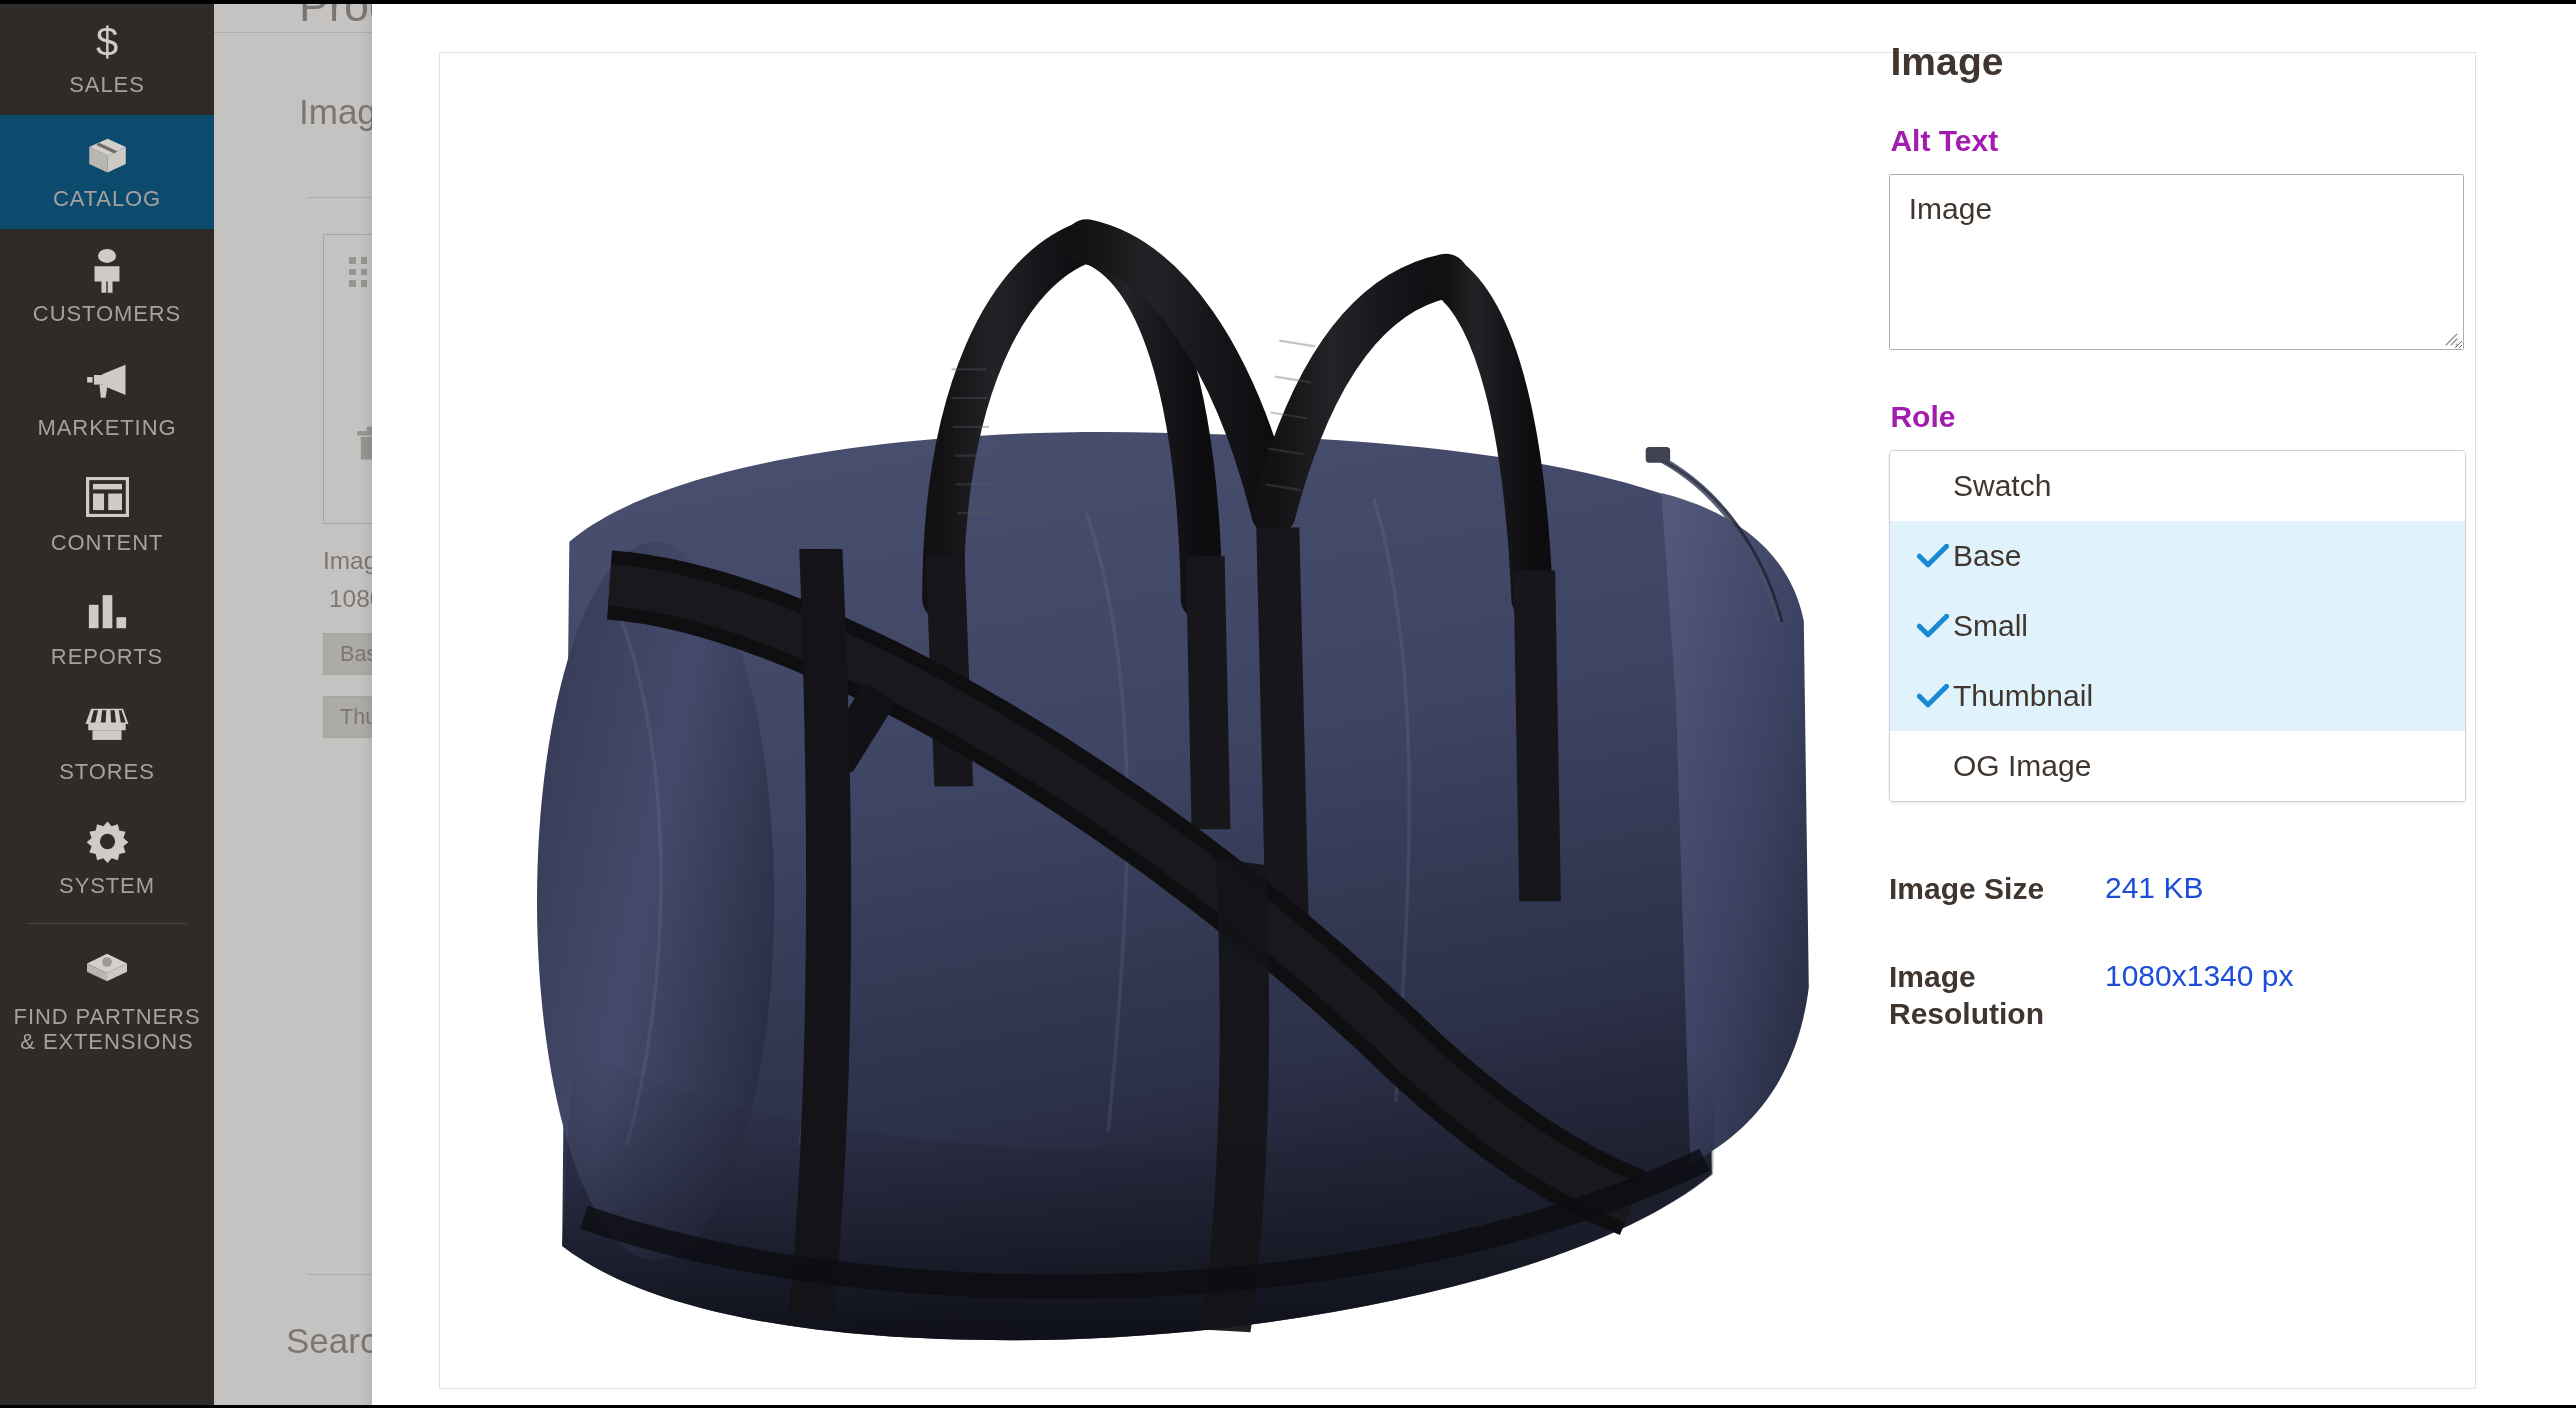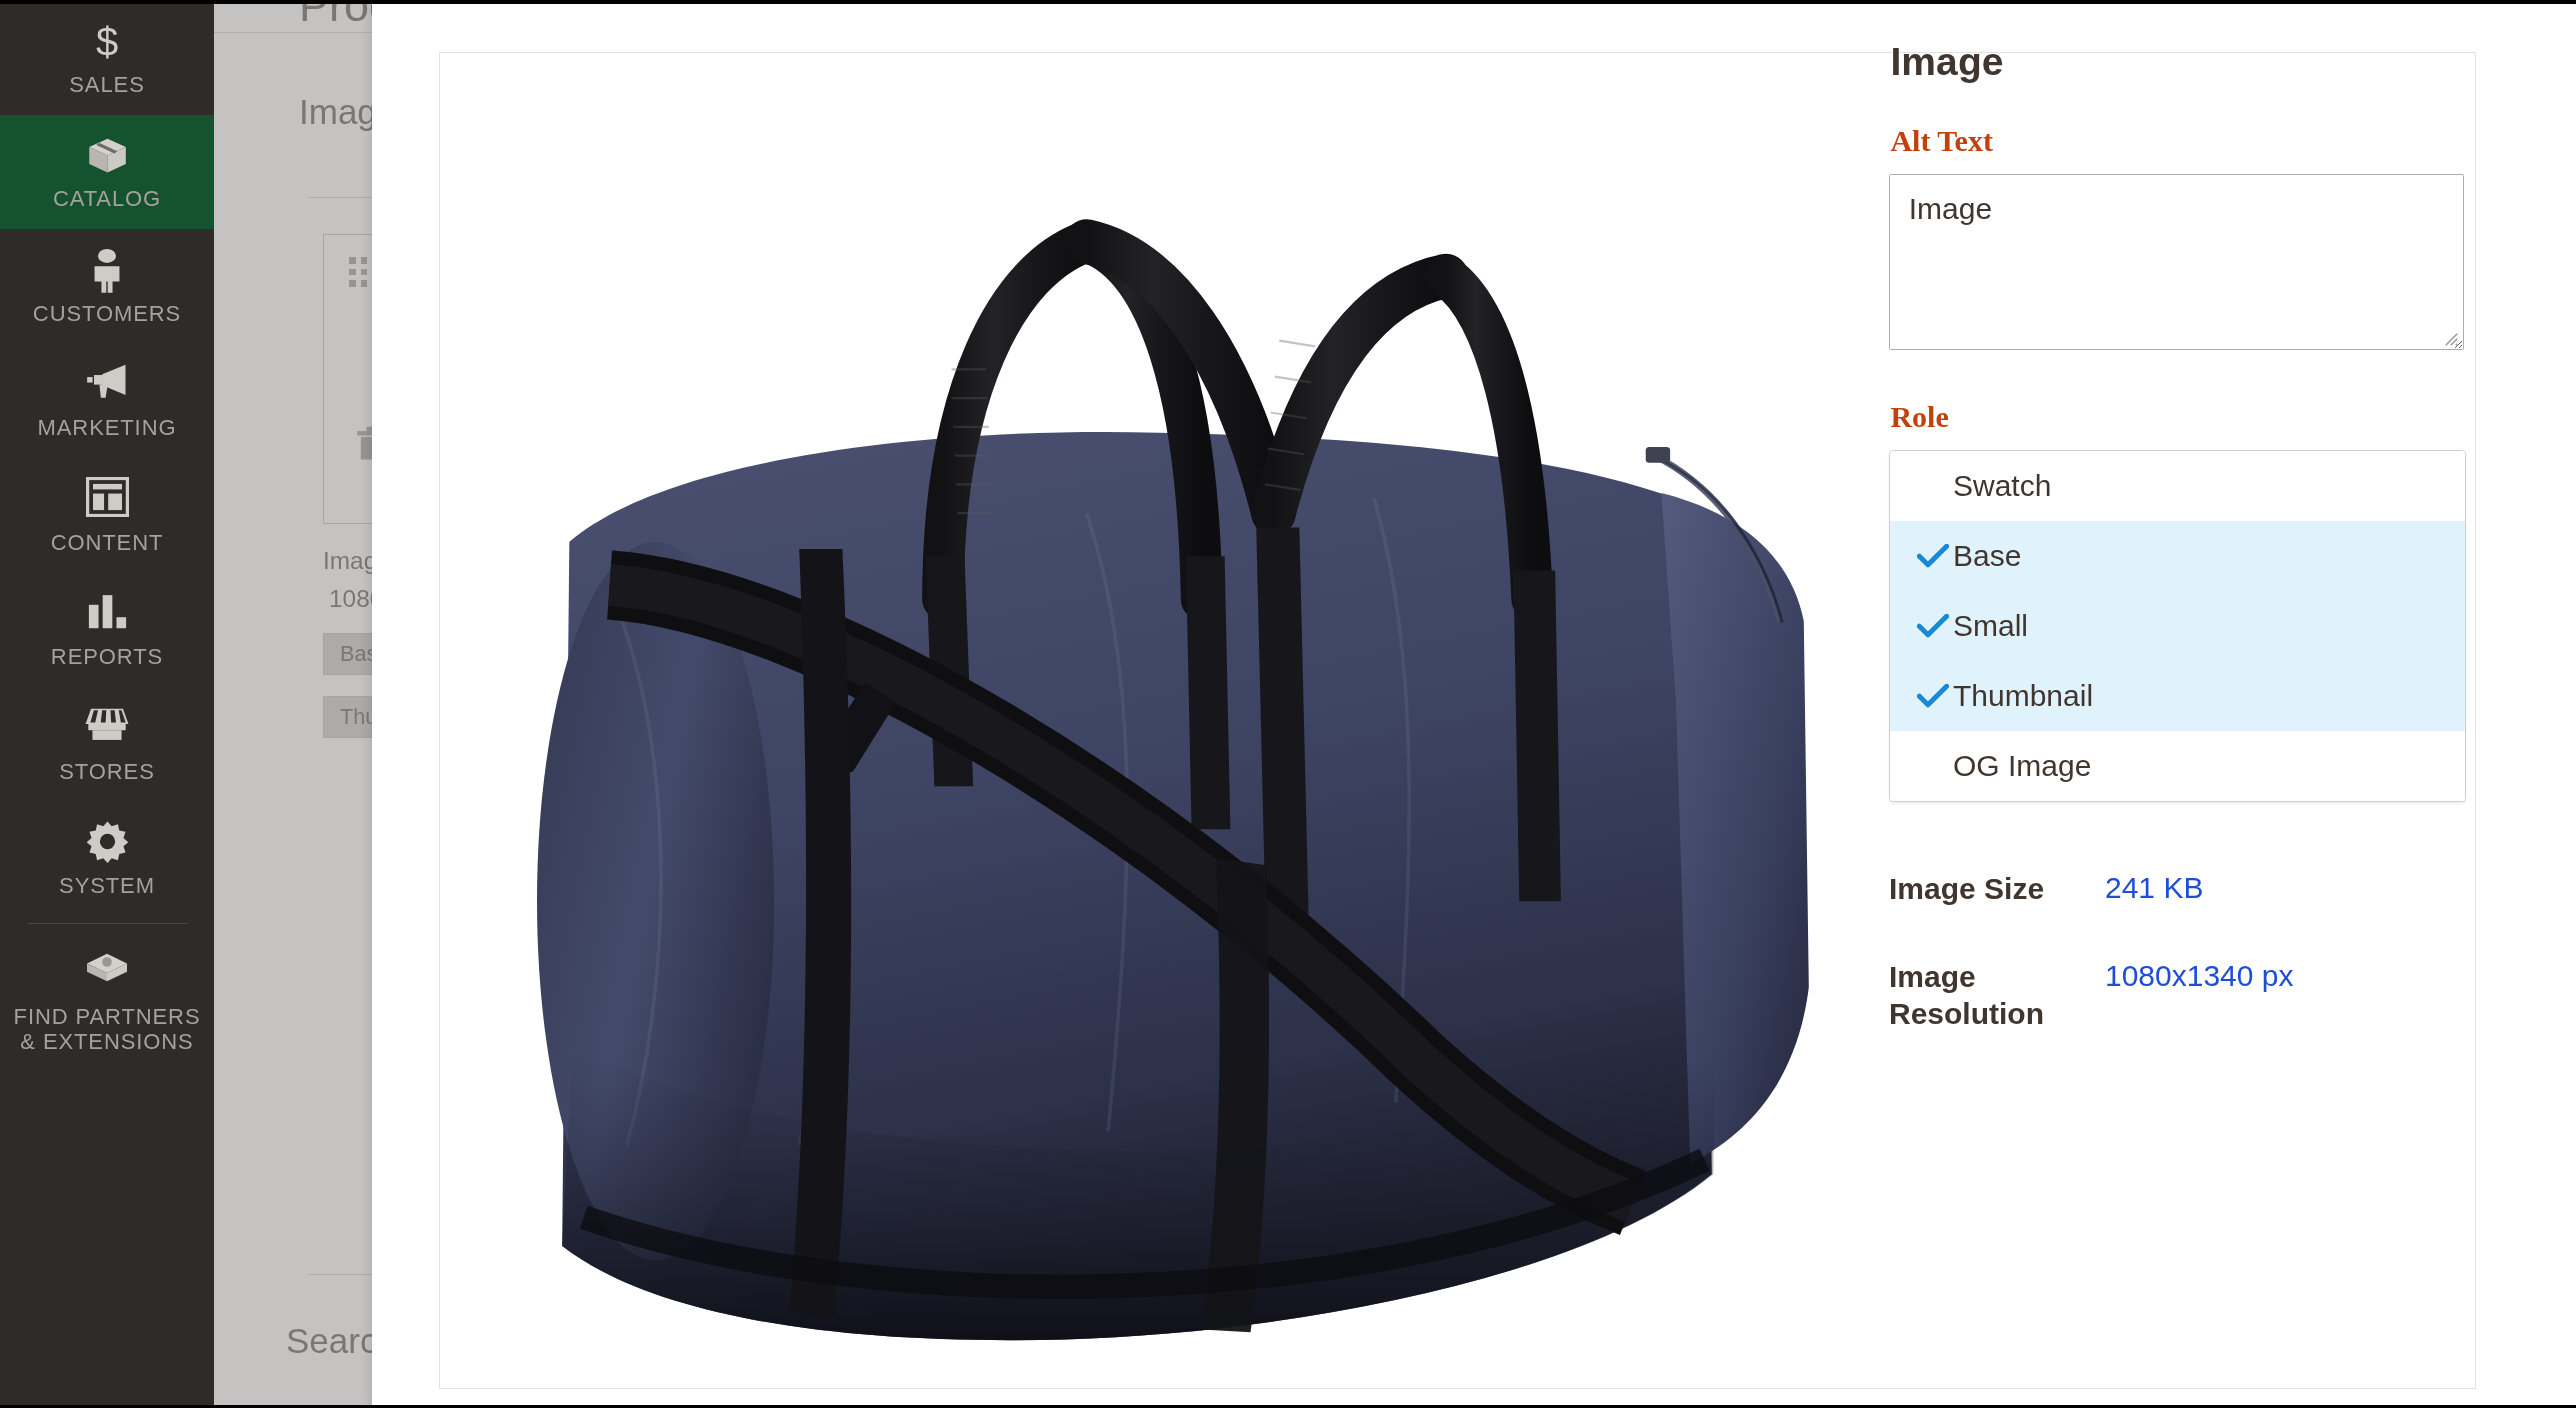--- a/index.html
+++ b/index.html
@@ -29,21 +29,21 @@
   .nav-item {
     position: relative;
     width: 214px;
     box-sizing: border-box;
     padding: 18.7px 4.3px 17px 4.3px;
     text-align: center;
     color: #aaa6a0;
     cursor: pointer;
   }
   .nav-item.active {
-    background: #14532d;
+    background: #0c4a6e;
   }
   .nav-ico {
     display: block;
     margin: 0 auto 7.2px auto;
     height: 47px;
     line-height: 47px;
     font-size: 40px;
     color: #cfcbc6;
   }
   .nav-ico svg { display:block; margin: 0 auto; }
@@ -178,24 +178,23 @@
   }
   .panel-title {
     font-size: 39px;
     color: #41362f;
     font-weight: 600;
     margin: 0 0 40px 1.4px;
     letter-spacing: 0.1px;
   }
   .field-label {
     font-size: 30px;
-    color: #c2410c;
+    color: #a21caf;
     font-weight: 600;
     margin: 0 0 16px 1.4px;
-    font-family: Liberation Serif, serif;
   }
   #alt-text-textarea {
     display: block;
     width: 575px;
     height: 176px;
     box-sizing: border-box;
     border: 1.4px solid #adadad;
     border-radius: 1.4px;
     background: #ffffff;
     font-family: "Liberation Sans", sans-serif;

